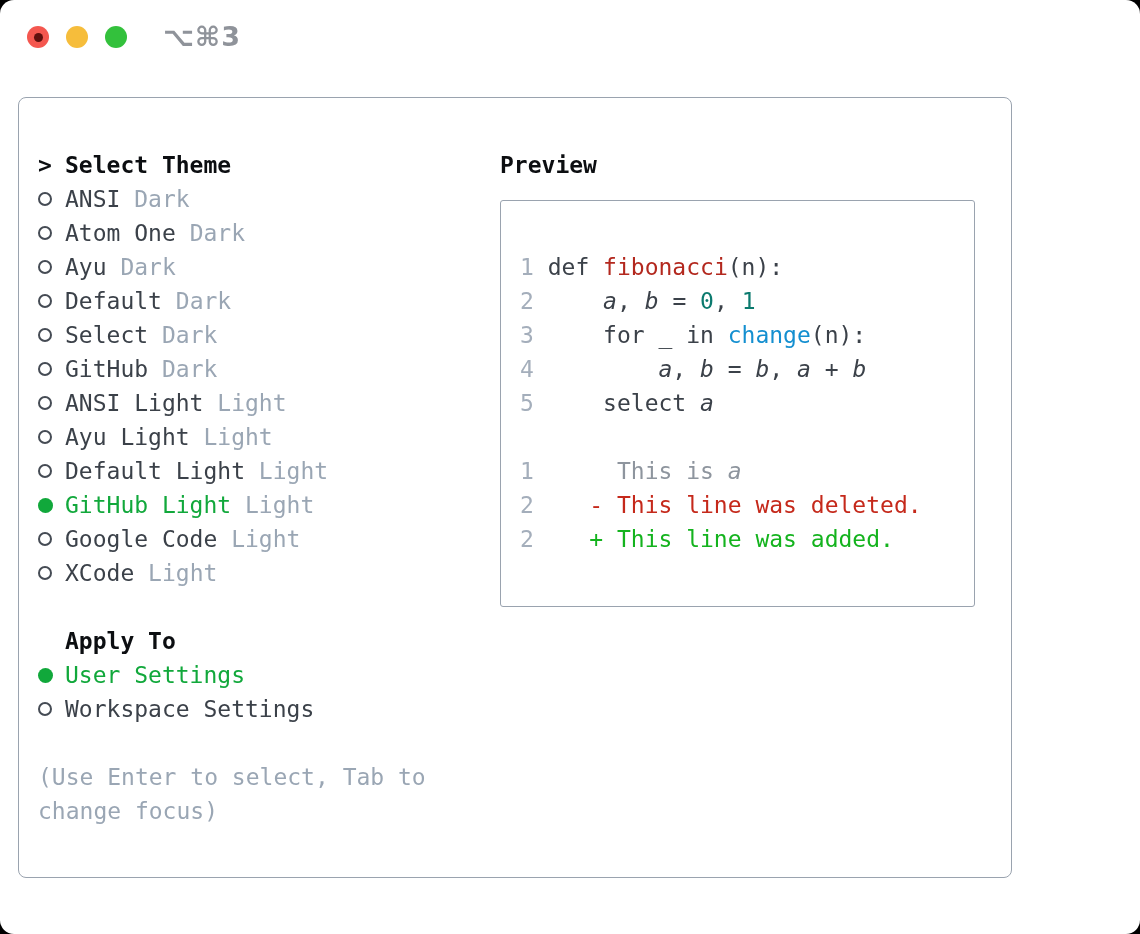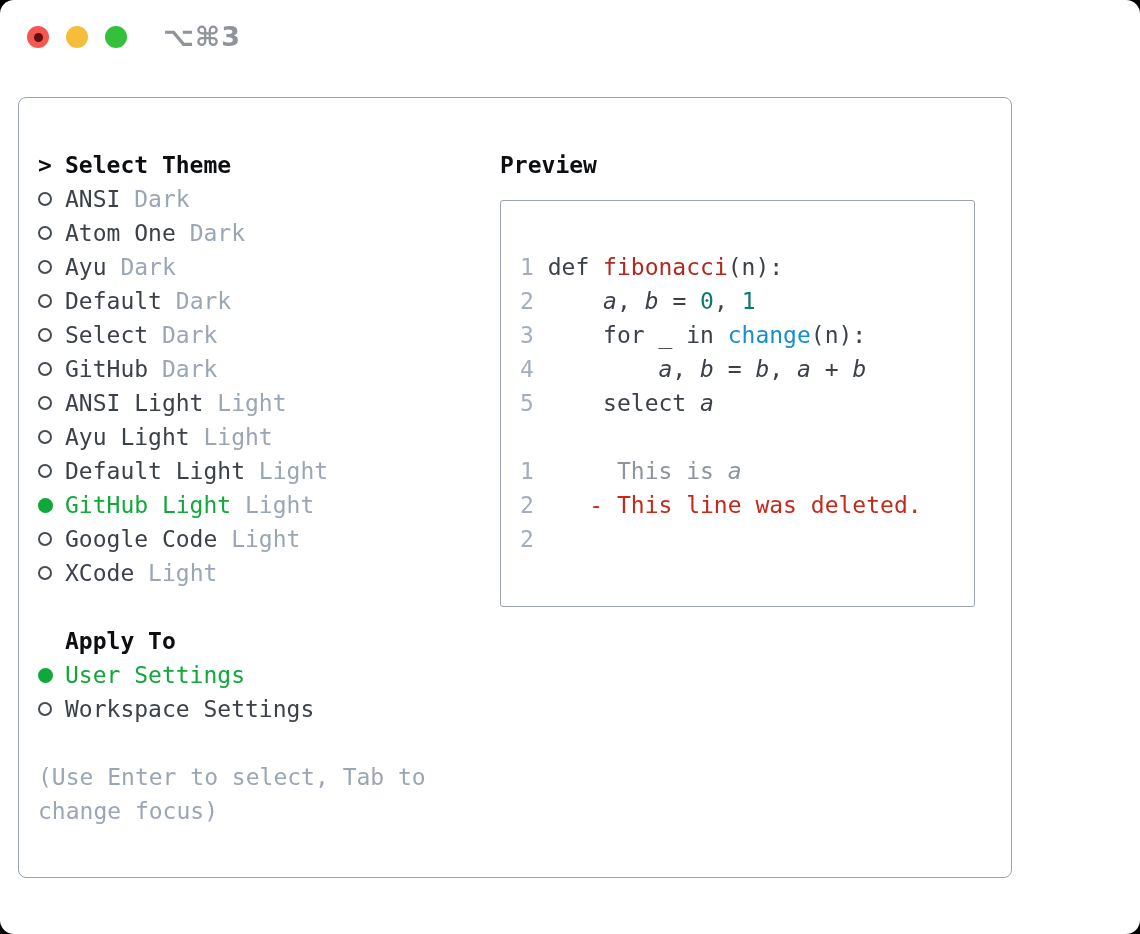--- a/index.html
+++ b/index.html
@@ -117,19 +117,19 @@
       <div class="pbox">
         <div>
             <div class="cl"><span class="ln">1</span><span class="seg-code"> def </span><span class="seg-func">fibonacci</span><span class="seg-code">(n):</span></div>
             <div class="cl"><span class="ln">2</span><span class="seg-code">     </span><span class="seg-var">a</span><span class="seg-code">, </span><span class="seg-var">b</span><span class="seg-code"> = </span><span class="seg-num">0</span><span class="seg-code">, </span><span class="seg-num">1</span></div>
             <div class="cl"><span class="ln">3</span><span class="seg-code">     for _ in </span><span class="seg-call">change</span><span class="seg-code">(n):</span></div>
             <div class="cl"><span class="ln">4</span><span class="seg-code">         </span><span class="seg-var">a</span><span class="seg-code">, </span><span class="seg-var">b</span><span class="seg-code"> = </span><span class="seg-var">b</span><span class="seg-code">, </span><span class="seg-var">a</span><span class="seg-code"> + </span><span class="seg-var">b</span></div>
             <div class="cl"><span class="ln">5</span><span class="seg-code">     select </span><span class="seg-var">a</span></div>
             <div class="cl"><span class="ln"></span></div>
             <div class="cl"><span class="ln">1</span><span class="seg-ctx">      This is </span><span class="seg-ctxi">a</span></div>
             <div class="cl"><span class="ln">2</span><span class="seg-del">    - This line was deleted.</span></div>
-            <div class="cl"><span class="ln">2</span></div>
+            <div class="cl"><span class="ln">2</span><span class="seg-add">    + This line was added.</span></div>
           </div>
       </div>
     </div>
 
   </div>
 </div>
 
 </body></html>

